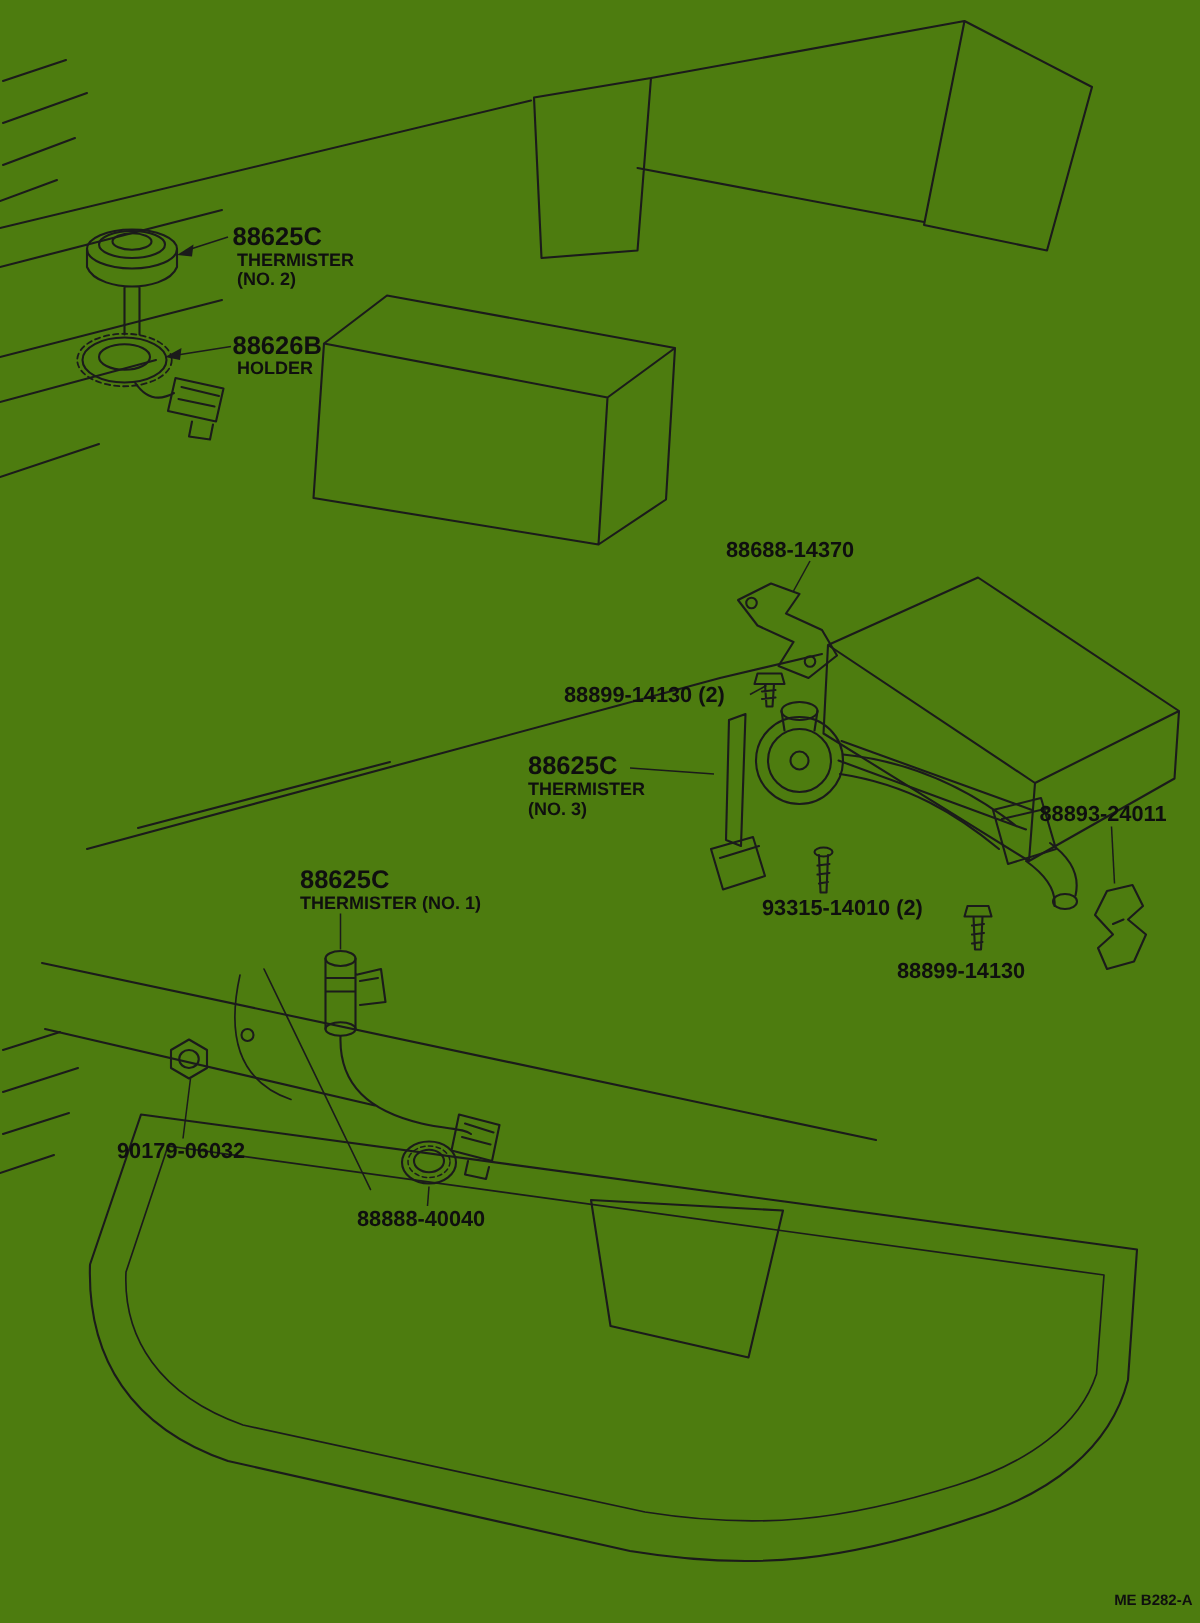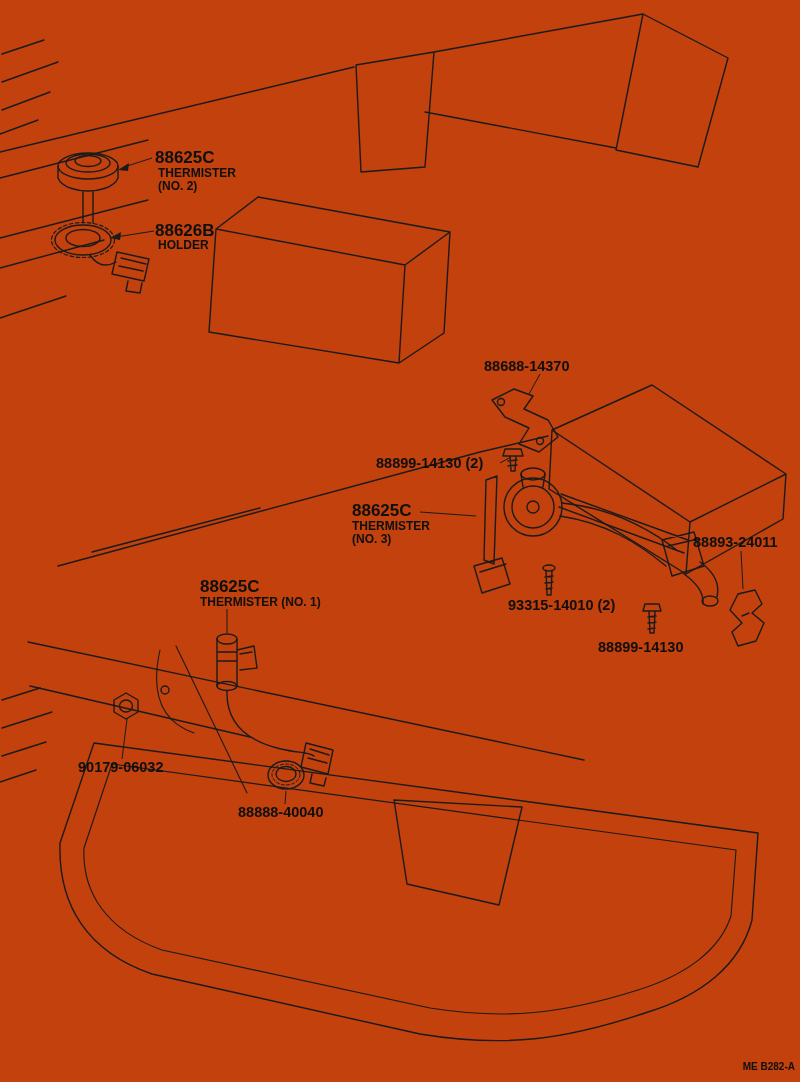--- a/index.html
+++ b/index.html
@@ -1,16 +1,16 @@
 <!DOCTYPE html>
 <html><head>
 <meta charset="utf-8">
 <style>
   html,body{margin:0;padding:0;background:#d9d9d9;}
-  .canvas{width:800px;height:1082px;background:#c2410c;position:relative;margin:0 auto;
+  .canvas{width:800px;height:1082px;background:#4d7c0f;position:relative;margin:0 auto;
           font-family:"Liberation Sans",sans-serif;overflow:hidden;}
   svg{display:block;}
   .art path,.art ellipse,.art circle{fill:none;stroke:#1b1b1b;stroke-width:1.4;
       stroke-linecap:round;stroke-linejoin:round;}
   .art .thin{stroke-width:1.1;}
   .art .knurl{stroke-dasharray:3.5 2.6;stroke-width:1.2;}
   .art .rib{stroke-dasharray:3 2.2;stroke-width:1;}
   .leader{fill:none;stroke:#1b1b1b;stroke-width:1;}
   .arrowhead{fill:#1b1b1b;stroke:none;}
   text{fill:#0f0f0f;font-weight:bold;font-family:"Liberation Sans",sans-serif;}

